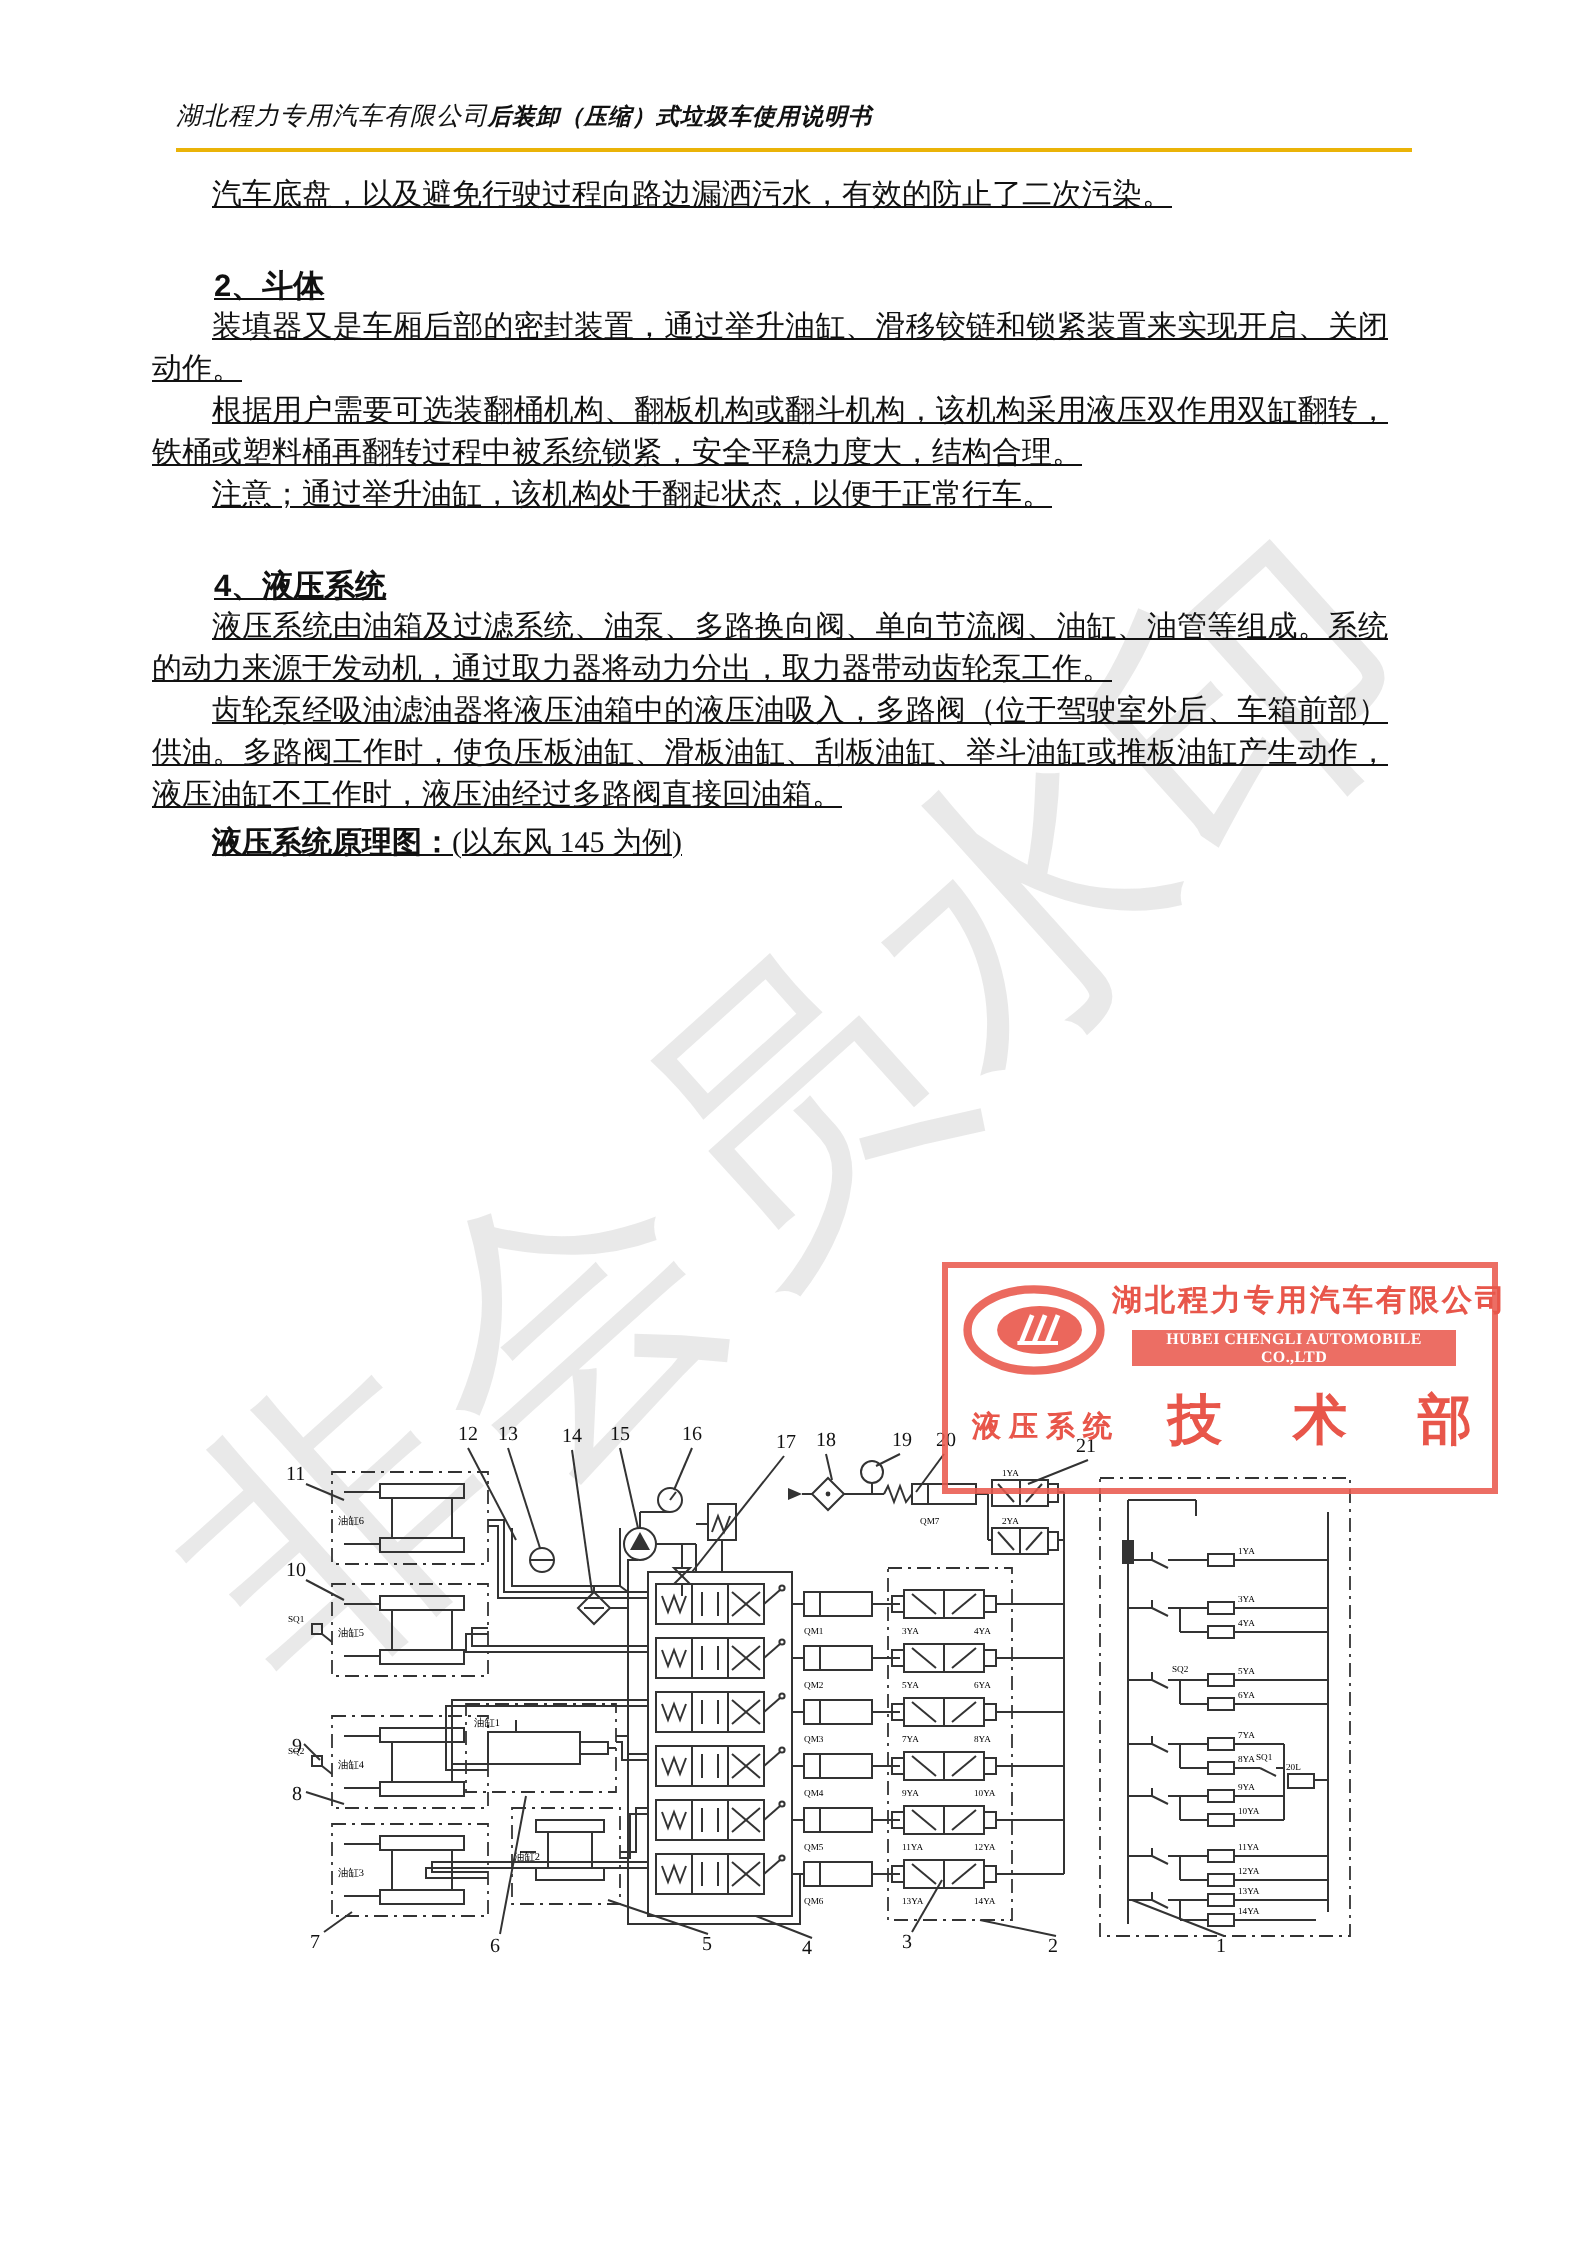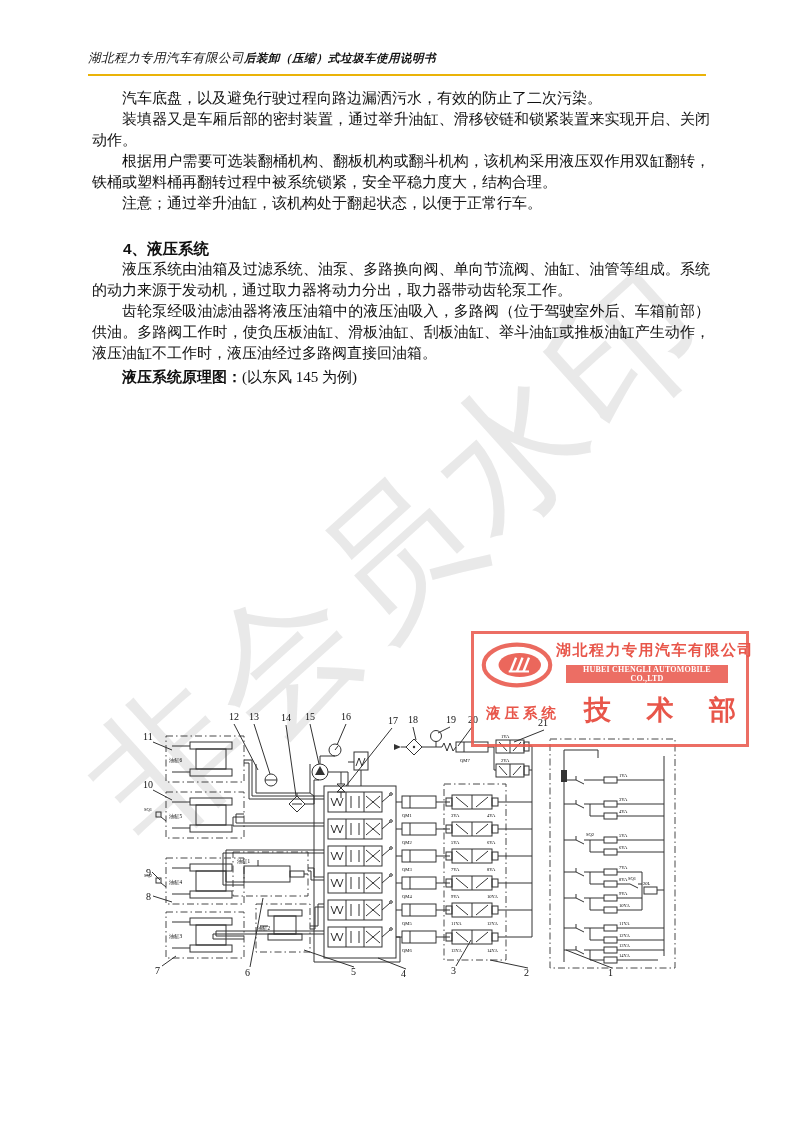--- a/index.html
+++ b/index.html
@@ -8,22 +8,22 @@
   
   .wm{position:absolute;left:-70px;top:455px;width:940px;text-align:center;
       transform:rotate(-42deg);font-size:148px;font-family:"Liberation Sans",sans-serif;
       color:rgba(110,110,110,0.15);letter-spacing:6px;white-space:nowrap;pointer-events:none;z-index:1;}
   
   .hdr{position:absolute;left:88px;top:50px;width:618px;border-bottom:2px solid #eab308;
        padding-bottom:7px;font-size:12.5px;font-style:italic;letter-spacing:.5px;z-index:2;}
   .hdr .pfx{font-style:italic;}
   .hdr .sfx{font-size:11.5px;font-weight:bold;}
   
-  .content{position:absolute;left:92px;top:88px;width:618px;font-size:15px;line-height:21px;
-           text-align:justify;z-index:2;}
+  .content{position:absolute;left:76px;top:88px;width:618px;font-size:15px;line-height:21px;
+           text-align:justify;z-index:2;text-decoration:underline;}
   .content p{margin:0;text-indent:2em;}
   .content h3{font-size:15.5px;line-height:21px;margin:24px 0 0 0;padding-left:2em;
               font-family:"Liberation Sans",sans-serif;font-weight:bold;}
   .figlabel{margin-top:2px;padding-left:2em;}
   .figlabel .b{font-family:"Liberation Sans",sans-serif;font-weight:bold;}
   
   .stamp{position:absolute;left:471px;top:631px;width:272px;height:110px;
          border:3px solid rgba(233,90,78,.88);z-index:5;}
   .stamp *{color:#e8564a;}
   .stamp-logo{position:absolute;left:5px;top:7px;width:76px;height:48px;}
@@ -52,20 +52,21 @@
 <div id="page">
 
   <div class="wm">非会员水印</div>
 
   <div class="hdr">
     <span class="pfx">湖北程力专用汽车有限公司</span><span class="sfx">后装卸（压缩）式垃圾车使用说明书</span>
   </div>
 
   <div class="content">
     <p>汽车底盘，以及避免行驶过程向路边漏洒污水，有效的防止了二次污染。</p>
+    <h3>2、斗体</h3>
     <p>装填器又是车厢后部的密封装置，通过举升油缸、滑移铰链和锁紧装置来实现开启、关闭动作。</p>
     <p>根据用户需要可选装翻桶机构、翻板机构或翻斗机构，该机构采用液压双作用双缸翻转，铁桶或塑料桶再翻转过程中被系统锁紧，安全平稳力度大，结构合理。</p>
     <p>注意；通过举升油缸，该机构处于翻起状态，以便于正常行车。</p>
     <h3>4、液压系统</h3>
     <p>液压系统由油箱及过滤系统、油泵、多路换向阀、单向节流阀、油缸、油管等组成。系统的动力来源于发动机，通过取力器将动力分出，取力器带动齿轮泵工作。</p>
     <p>齿轮泵经吸油滤油器将液压油箱中的液压油吸入，多路阀（位于驾驶室外后、车箱前部）供油。多路阀工作时，使负压板油缸、滑板油缸、刮板油缸、举斗油缸或推板油缸产生动作，液压油缸不工作时，液压油经过多路阀直接回油箱。</p>
     <div class="figlabel">
       <span class="b">液压系统原理图：</span><span>(以东风 145 为例)</span>
     </div>
   </div>

